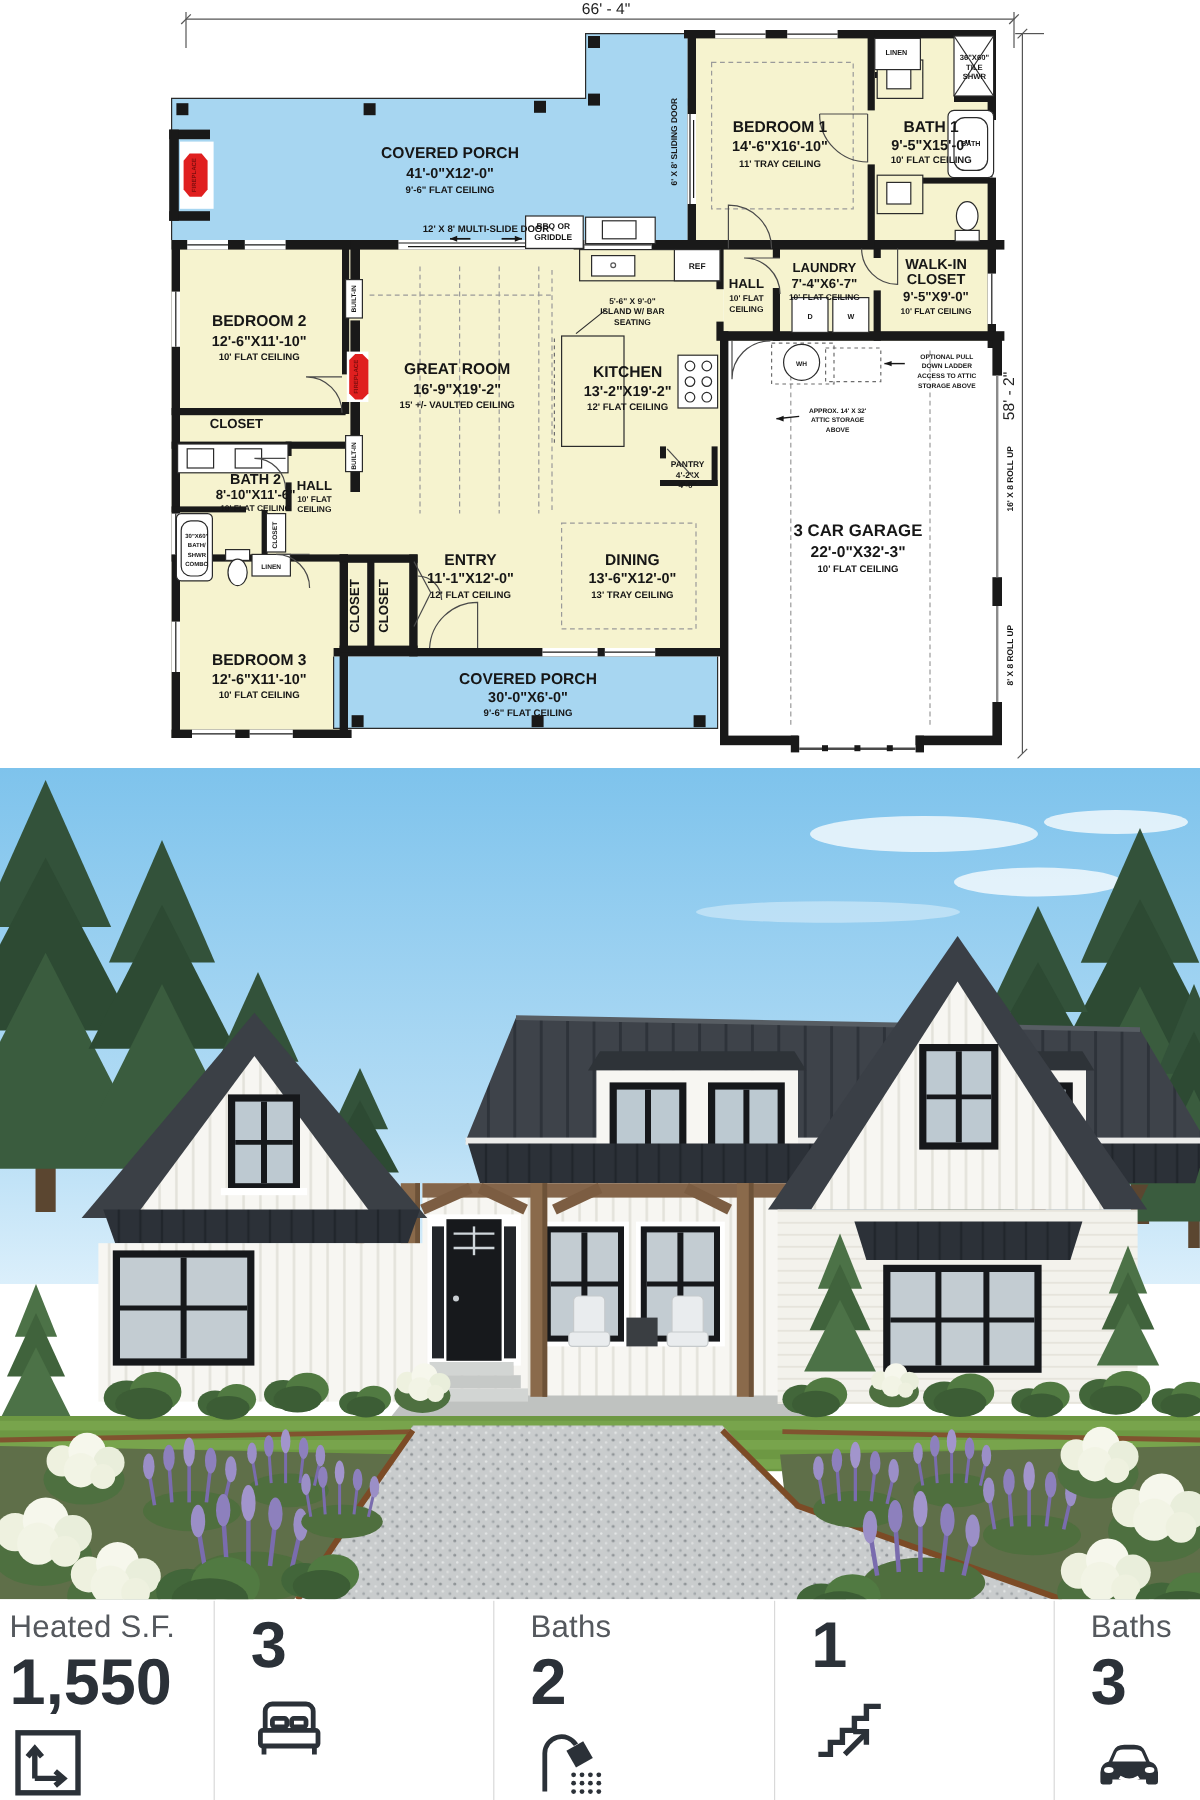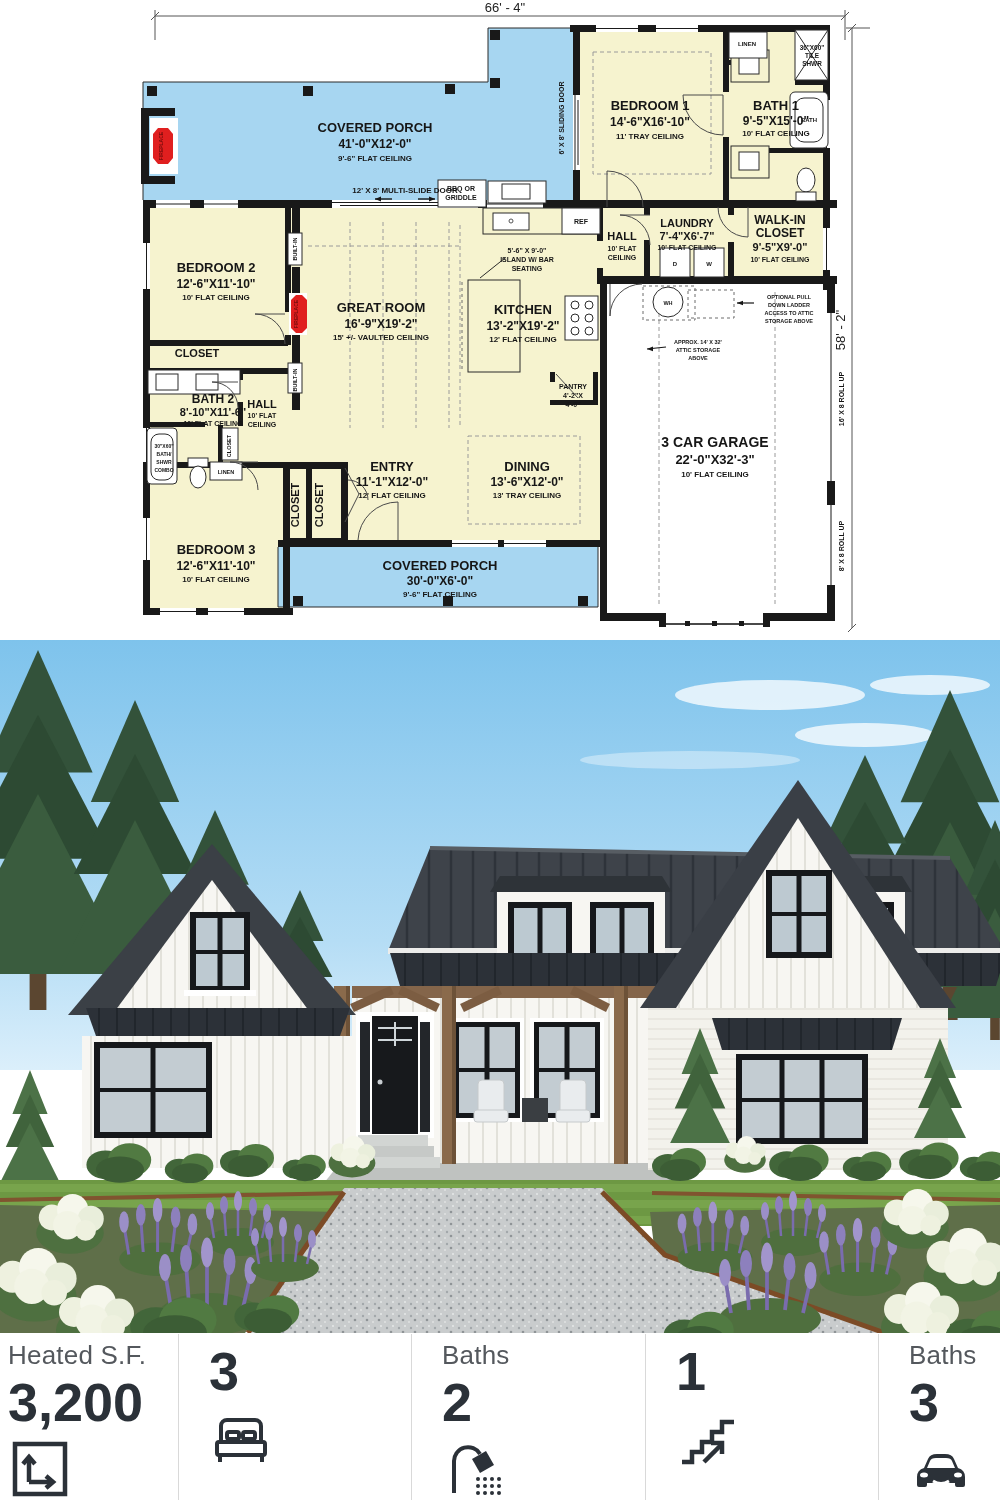--- a/index.html
+++ b/index.html
@@ -715,21 +715,21 @@
       <use href="#hyd" transform="translate(920,672) scale(1.5)"></use>
       <use href="#bush" transform="translate(985,690) scale(1.4)"></use>
       <use href="#bush" transform="translate(700,690) scale(1.3)"></use>
     </g>
   </svg>
   </div>
 
   <div class="stats">
     <div class="stat">
       <div class="stat-label">Heated S.F.</div>
-      <div class="stat-value">3,200</div>
+      <div class="stat-value">1,550</div>
       <div class="stat-icon">
         <svg viewBox="0 0 64 64" fill="none" stroke="#2b3138" stroke-width="4.5">
           <rect x="7" y="7" width="50" height="50"></rect>
           <line x1="21" y1="45" x2="21" y2="22"></line>
           <polyline points="15,27 21,20 27,27"></polyline>
           <line x1="21" y1="45" x2="43" y2="45"></line>
           <polyline points="38,39 45,45 38,51"></polyline>
         </svg>
       </div>
     </div>

